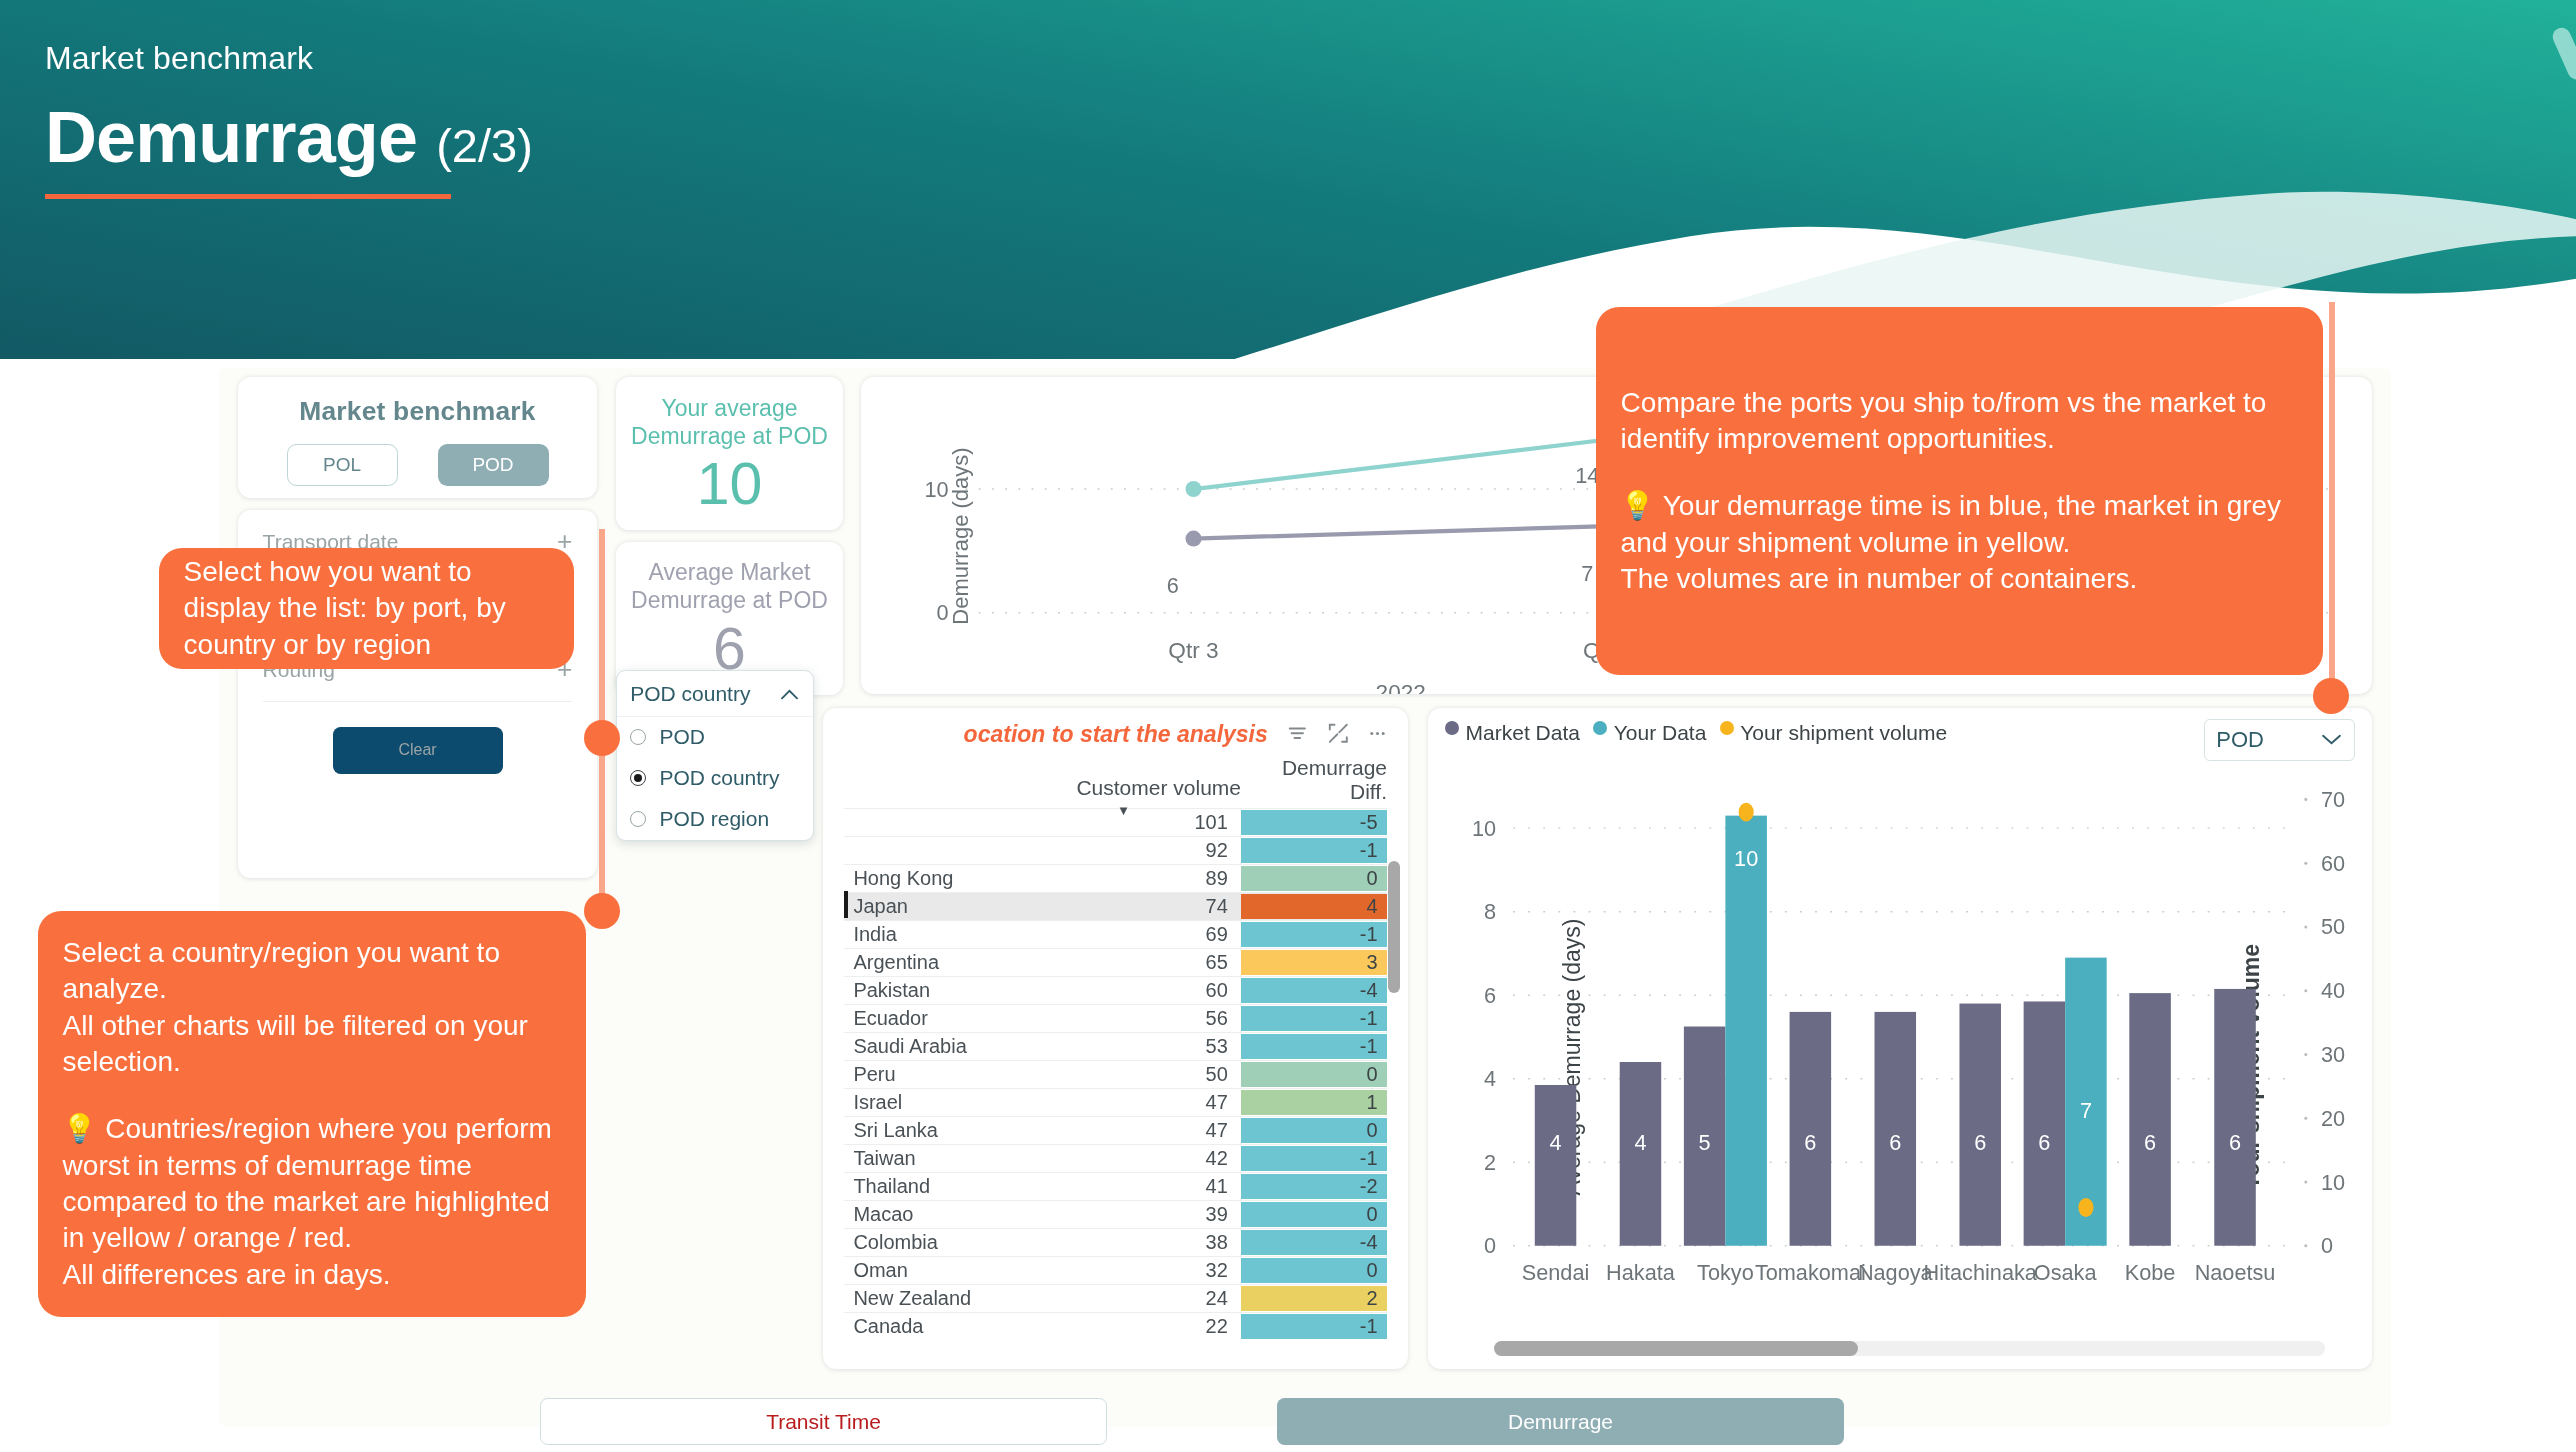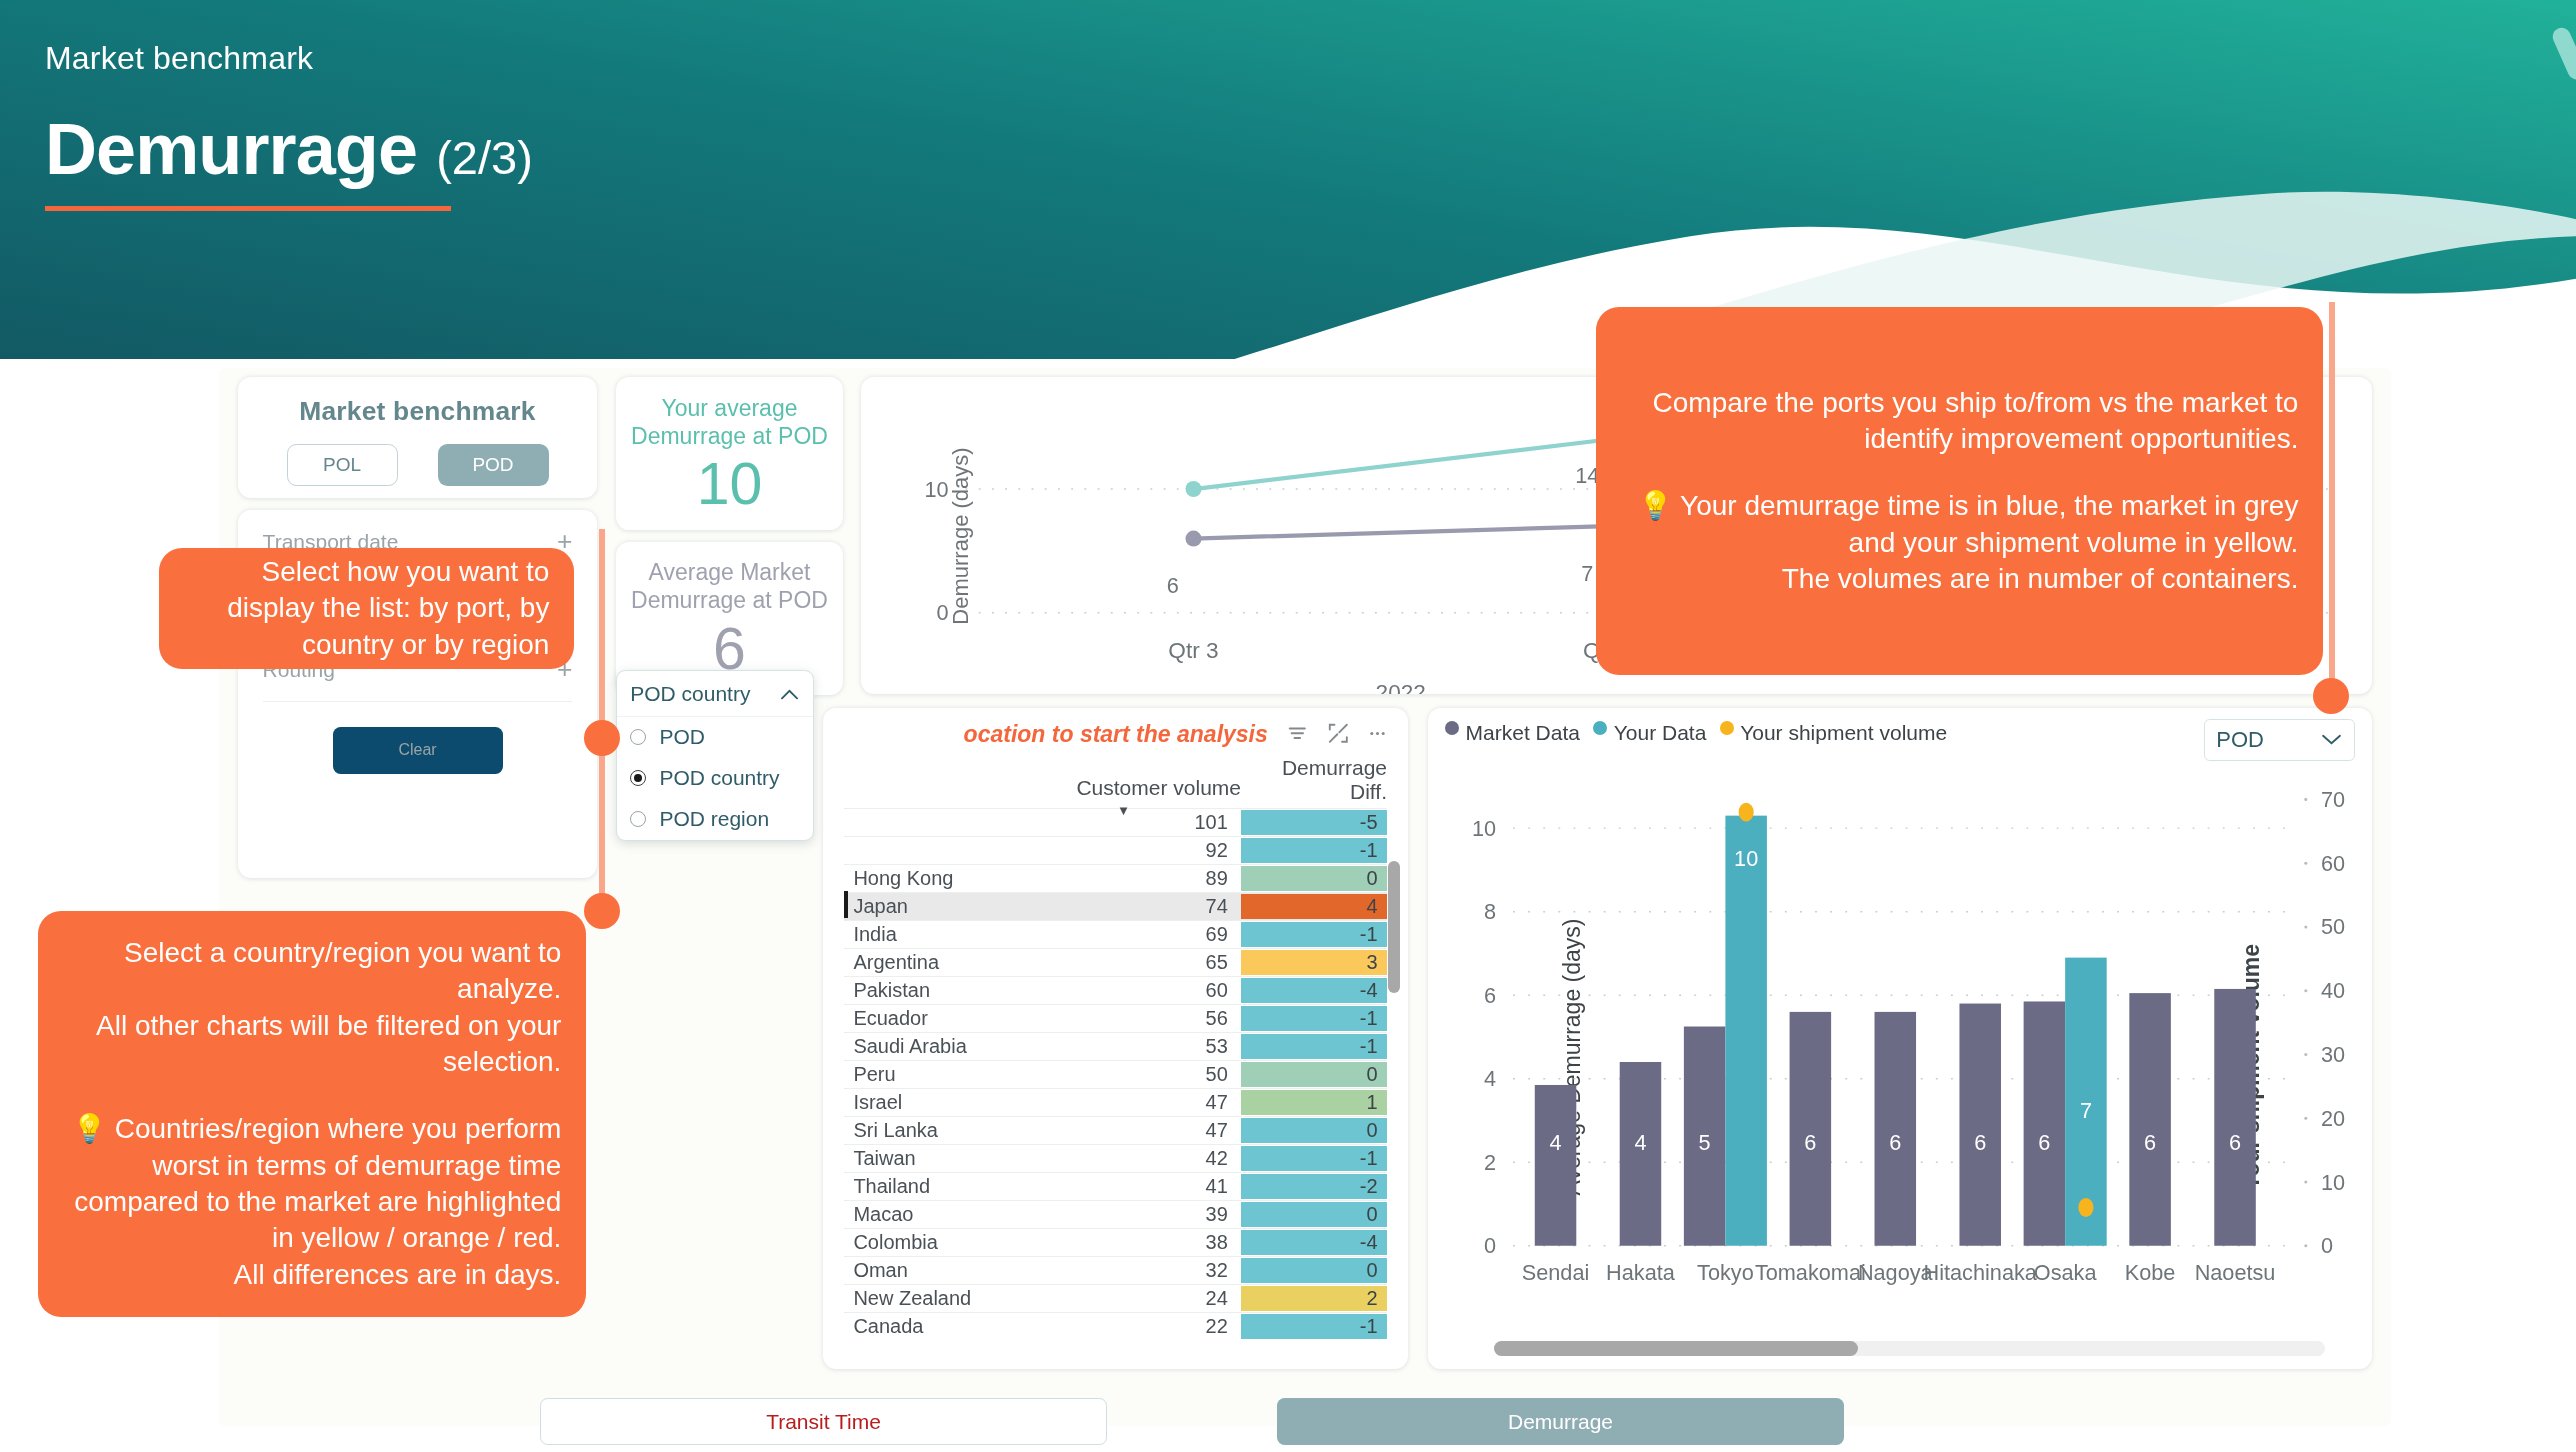--- a/index.html
+++ b/index.html
@@ -14,21 +14,21 @@
   #header-band {
     position: absolute; left: 0; top: 0; width: 2576px; height: 359px;
     overflow: hidden;
   }
   #header-band svg { position: absolute; left: 0; top: 0; }
   #header-title-block { position: absolute; left: 45px; top: 40px; z-index: 5; }
   #kicker {
     color: #ffffff; font-size: 32px; font-weight: 400; letter-spacing: 0.2px;
   }
   #main-title {
-    margin-top: 36px; color: #ffffff; font-size: 72px; font-weight: 700;
+    margin-top: 24px; color: #ffffff; font-size: 72px; font-weight: 700;
     letter-spacing: -0.9px; line-height: 1;
   }
   #main-title .frac { font-size: 47px; font-weight: 400; letter-spacing: 0; }
   #title-rule {
     margin-top: 21px; width: 406px; height: 4.7px; background: #F4663B;
   }
   #brand-logo { position: absolute; right: 28px; top: 13.2px; z-index: 6; }
 
   
   #dashboard {
@@ -190,21 +190,21 @@
     position: absolute; width: 567px; height: 47px; border-radius: 7.6px;
     display: flex; align-items: center; justify-content: center; font-size: 21px;
     cursor: pointer;
   }
   #tab-transit { left: 321px; top: 0; border: 1.4px solid #CDDDE0; color: #b91c1c; background: #fff; }
   #tab-demurrage { left: 1058px; top: 0; background: #8FAEB4; color: #ffffff; }
 
   
   .callout {
     position: absolute; background: #F9703E; color: #ffffff;
-    border-radius: 23px; z-index: 60; text-align: right;
+    border-radius: 23px; z-index: 60; text-align: left;
     font-size: 28px; line-height: 1.3; padding: 21px 24.6px;
   }
   .callout p { margin: 0; }
   .callout p + p { margin-top: 1.1em; }
   .leader {
     position: absolute; background: #F9A68A; z-index: 55;
   }
   .leader-dot {
     position: absolute; width: 36px; height: 36px; border-radius: 50%;
     background: #F9703E; z-index: 58;

